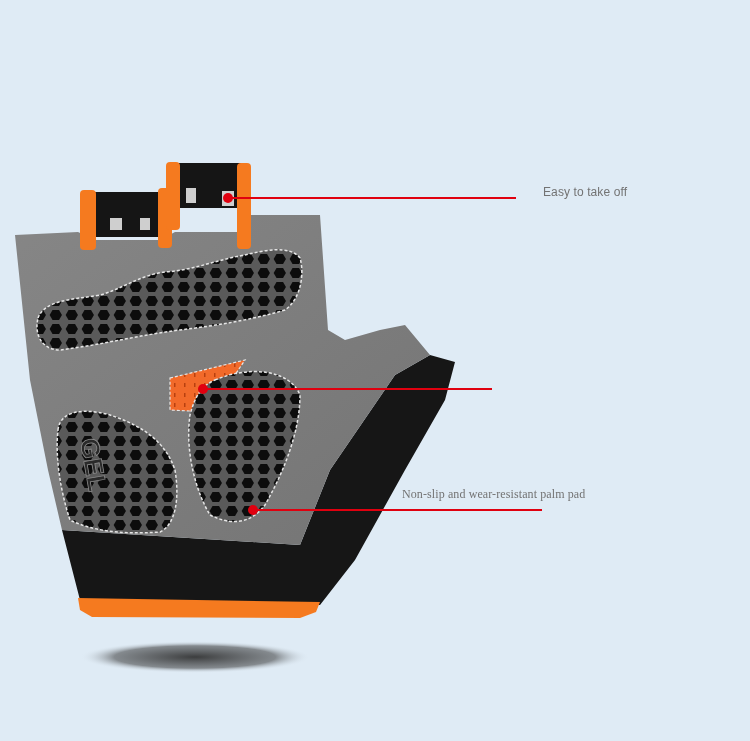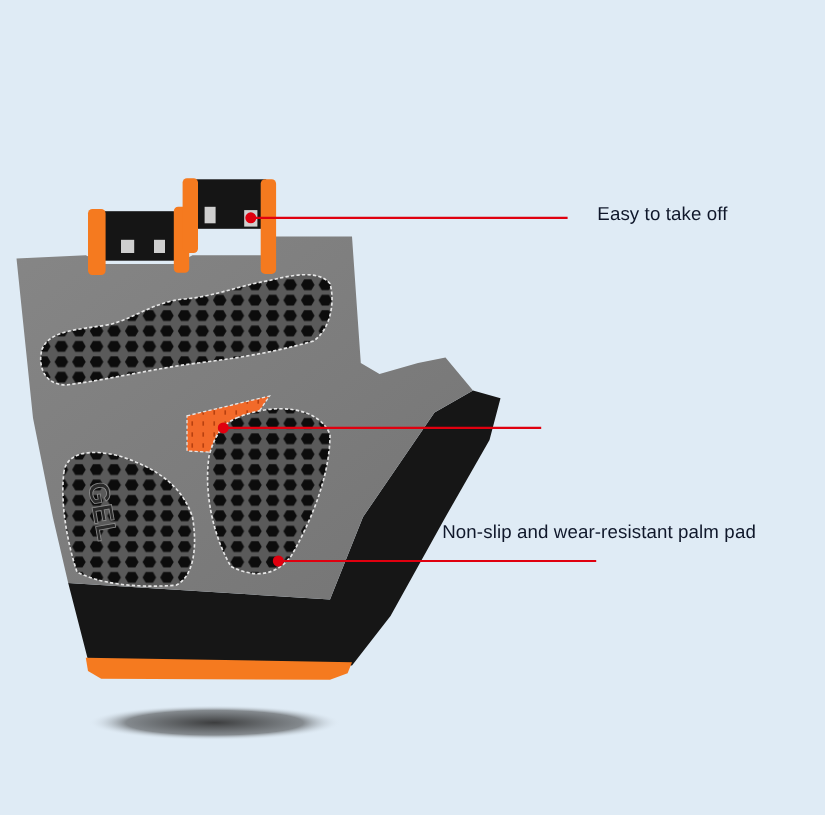--- a/index.html
+++ b/index.html
@@ -1,21 +1,21 @@
 <!DOCTYPE html>
 <html><head>
 <meta charset="utf-8">
 <style>
   html, body { margin: 0; padding: 0; }
   body { width: 750px; height: 741px; background: #dfebf5; overflow: hidden; position: relative; font-family: "Liberation Sans", "DejaVu Sans", sans-serif; }
   .stage { position: absolute; left: 0; top: 0; width: 750px; height: 741px; }
-  .callout-label { position: absolute; color: #0f172a; font-size: 17px; white-space: nowrap; letter-spacing: 0.1px; }
+  .callout-label { position: absolute; color: #737373; font-size: 12px; white-space: nowrap; letter-spacing: 0.1px; }
   #lbl1 { left: 543px; top: 185px; }
   #lbl2 { left: 472px; top: 368px; }
-  #lbl3 { left: 402px; top: 474px; }
+  #lbl3 { left: 402px; top: 487px; font-family: Liberation Serif, serif; }
 </style>
 </head>
 <body>
 
 <div class="stage">
   <svg width="750" height="741" viewBox="0 0 750 741">
     <defs>
       <pattern id="hex" width="16" height="14" patternUnits="userSpaceOnUse">
         <rect width="16" height="14" fill="#5a5a5a"></rect>
         <polygon points="4,1 12,1 15.5,7 12,13 4,13 0.5,7" fill="#0c0c0c" transform="translate(0,0) scale(0.82) translate(1.5,1.5)"></polygon>

